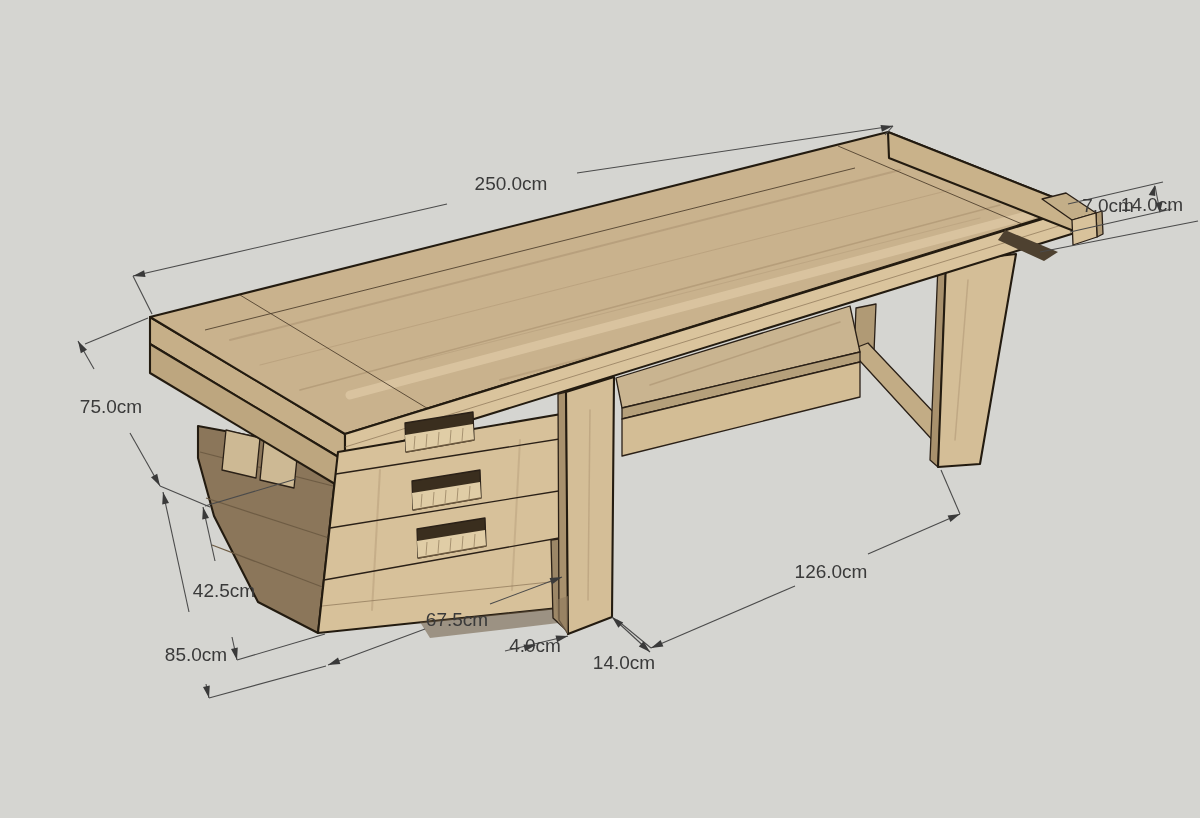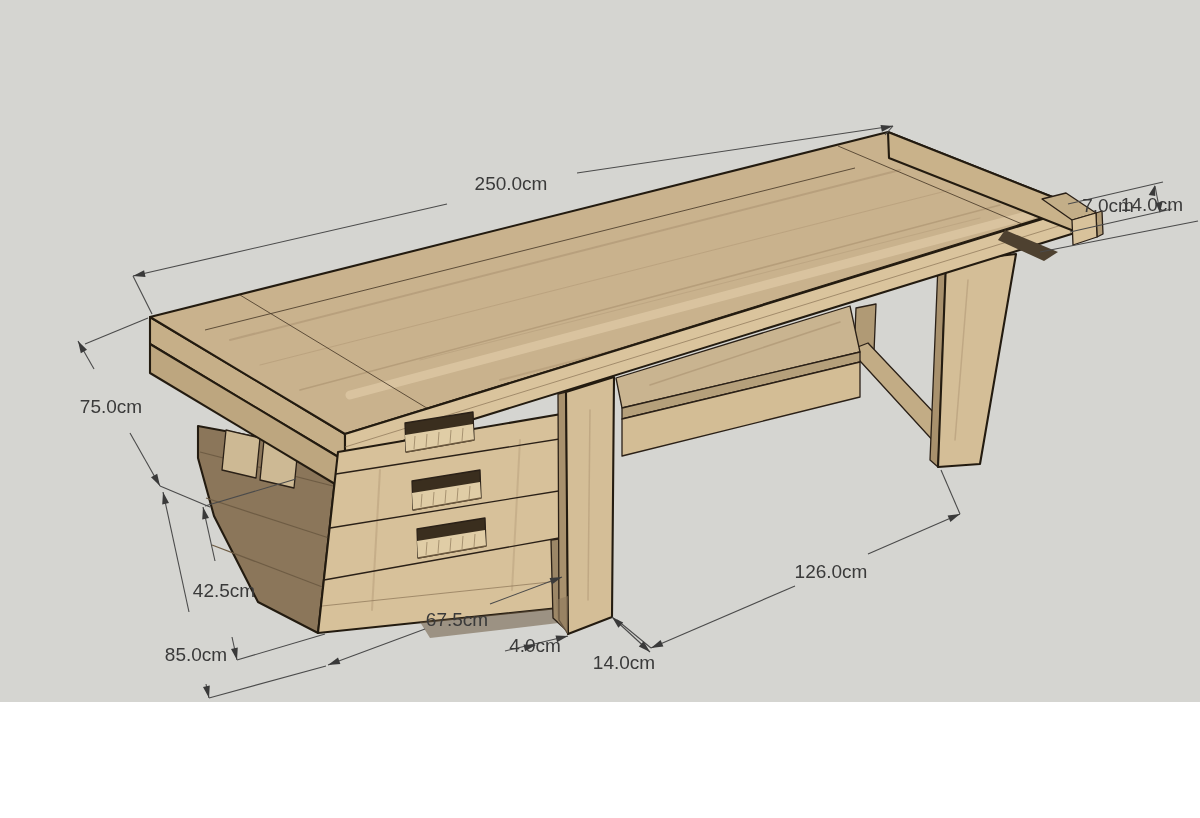--- a/index.html
+++ b/index.html
@@ -1,17 +1,17 @@
 <!DOCTYPE html>
 <html><head>
 <meta charset="utf-8">
 <style>
   html,body{margin:0;padding:0;}
   body{font-family:"Liberation Sans",sans-serif;}
-  .scene{position:relative;width:1200px;height:702px;overflow:hidden;}
+  .scene{position:relative;width:1200px;height:818px;overflow:hidden;}
   svg{display:block;}
   .edge{stroke:#2a2017;stroke-width:1.3;stroke-linejoin:round;}
   .edge-heavy{stroke:#231b10;stroke-width:2.1;stroke-linejoin:round;}
   .seam{stroke:#4a3b29;stroke-width:1;fill:none;opacity:.85;}
   .softseam{stroke:#8a7456;stroke-width:1;fill:none;opacity:.7;}
   .grain{fill:none;stroke-linecap:round;}
   .dim{stroke:#4b4b4b;stroke-width:1.1;fill:none;}
   .dimarrow{fill:#3a3a3a;stroke:none;}
   .dimtext{font-family:"Liberation Sans",sans-serif;font-size:19px;fill:#3a3a3a;text-anchor:middle;}
   .hatch{stroke:rgba(120,98,70,.55);stroke-width:1;}

